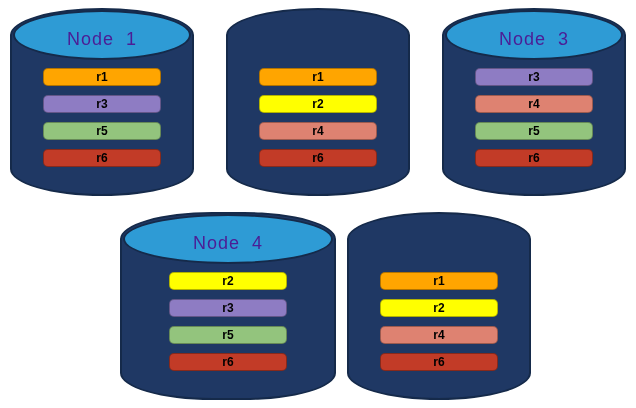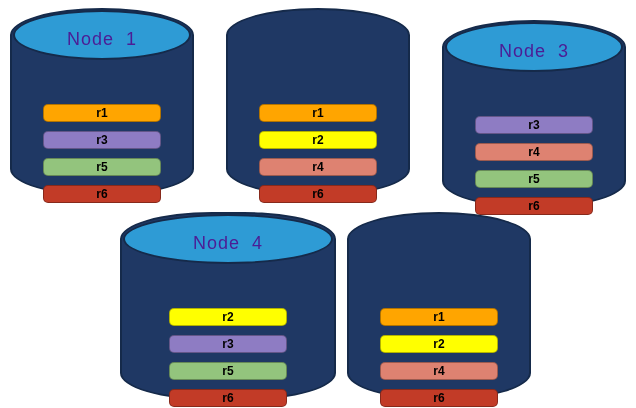--- a/index.html
+++ b/index.html
@@ -51,39 +51,38 @@
   }
   .bars {
     position: absolute;
     top: 60px;
     left: 50%;
     transform: translateX(-50%);
     width: 118px;
     display: flex;
     flex-direction: column;
     gap: 9px;
-    margin-top: 36px;
   }
   .bar {
     height: 18px;
     border-radius: 5px;
     border: 1px solid rgba(0,0,0,0.30);
     box-sizing: border-box;
     display: flex;
     align-items: center;
     justify-content: center;
     font-weight: bold;
     font-size: 12px;
     color: #000000;
     background: #cccccc; 
   }
   
   .n1 { left: 10px;  top: 8px;  }
   .n2 { left: 226px; top: 8px;  }
-  .n3 { left: 442px; top: 20px;  }
+  .n3 { left: 442px; top: 8px;  }
   .n4 { left: 120px; top: 212px; padding-left: 32px; }
   .n5 { left: 347px; top: 212px; }
 </style>
 </head>
 <body>
 
 <div class="canvas">
 
   <div class="node n1">
     <div class="cyl-body"></div>

